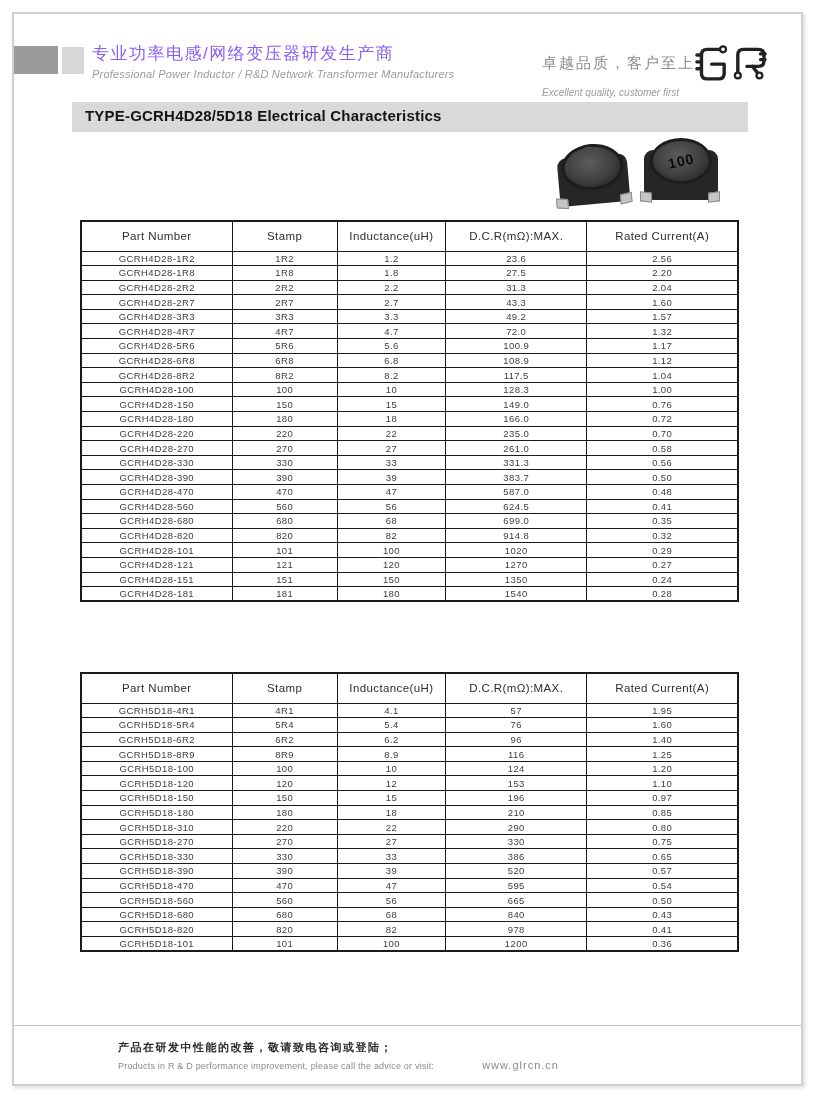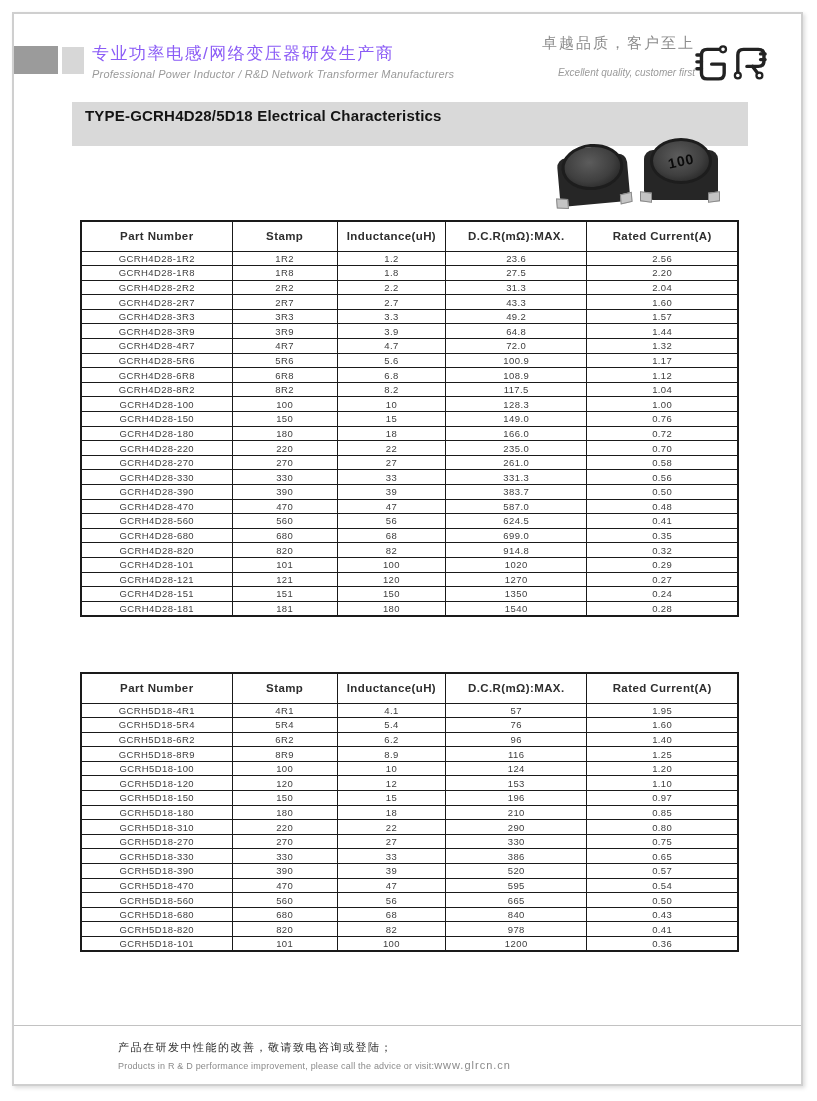--- a/index.html
+++ b/index.html
@@ -7,27 +7,27 @@
     font-family:"Liberation Sans", sans-serif; }
   .page { position:absolute; left:12px; top:12px; width:791px; height:1074px;
     background:#fff; border:2px solid #cfcfcf; box-shadow:2px 2px 4px #dcdcdc; }
 
   
   .sq-dark { position:absolute; left:0; top:32px; width:44px; height:28px; background:#9b9b9b; }
   .sq-light{ position:absolute; left:48px; top:33px; width:22px; height:27px; background:#d7d7d7; }
   .brand { position:absolute; left:78px; top:28px; }
   .brand-cn { font-size:17px; color:#8b5cf6; letter-spacing:1.5px; }
   .brand-en { font-size:11px; font-style:italic; color:#9a9a9a; margin-top:3px; letter-spacing:0.2px; }
-  .slogan { position:absolute; left:528px; top:20px;text-align:right; }
+  .slogan { position:absolute; left:528px; top:40px; }
   .slogan-cn { font-size:15px; color:#8c8c8c; letter-spacing:2px; }
   .slogan-en { font-size:10px; font-style:italic; color:#9a9a9a; margin-top:14px; }
   .logo { position:absolute; left:680px; top:24px; width:74px; height:50px; }
 
   
-  .title-bar { position:absolute; left:58px; top:88px; width:676px; height:44px;
+  .title-bar { position:absolute; left:58px; top:88px; width:676px; height:30px;
     background:#d9d9d9; }
   .title-bar span { display:block; padding-left:13px; line-height:27px;
     font-size:15px; font-weight:bold; color:#141414; letter-spacing:0.2px; }
 
   
   .product { position:absolute; }
   .p1 { left:541px; top:130px; width:76px; height:60px; transform:rotate(-5deg); }
   .p2 { left:627px; top:124px; width:80px; height:62px; }
   .ind-body { position:absolute; left:3px; top:12px; right:3px; bottom:0;
     background:#262626; border-radius:9px; }
@@ -43,35 +43,35 @@
   .term-l { left:-4px; transform:skewY(8deg); }
   .term-r { right:-2px; transform:skewY(-8deg); }
 
   
   .tbl-wrap { position:absolute; left:66px; width:659px; }
   .t1 { top:206px; } .t2 { top:658px; }
   table { width:100%; border-collapse:collapse; table-layout:fixed;
     border:2px solid #1a1a1a; background:#fff; }
   th, td { border:1px solid #1a1a1a; text-align:center; color:#3d3d3d;
     overflow:hidden; white-space:nowrap; }
-  th { height:30px; font-size:11.5px; font-weight:bold; color:#2e2e2e; letter-spacing:0.4px; }
+  th { height:30px; font-size:11.5px; font-weight:normal; color:#2e2e2e; letter-spacing:0.4px; }
   td { height:14.6px; font-size:9.5px; line-height:13px; letter-spacing:0.4px; padding:0; }
   th:nth-child(1), td:nth-child(1) { width:23%; }
   th:nth-child(2), td:nth-child(2) { width:16%; }
   th:nth-child(3), td:nth-child(3) { width:16.5%; }
   th:nth-child(4), td:nth-child(4) { width:21.5%; }
   th:nth-child(5), td:nth-child(5) { width:23%; }
 
   
   .footer-line { position:absolute; left:0; right:0; top:1011px; height:1px; background:#c2c2c2; }
   .footer { position:absolute; left:104px; top:1026px; }
-  .foot-cn { font-size:11px; font-weight:normal; color:#2b2b2b; letter-spacing:1.5px; }
+  .foot-cn { font-size:11px; font-weight:bold; color:#2b2b2b; letter-spacing:1.5px; }
   .foot-row { display:flex; align-items:baseline; margin-top:4px; }
   .foot-en { font-size:9px; color:#8a8a8a; letter-spacing:0.2px; }
-  .foot-url { font-size:11px; color:#8a8a8a; letter-spacing:1px; }
+  .foot-url { font-size:11px; color:#8a8a8a; margin-left:48px; letter-spacing:1px; }
 </style>
 </head>
 <body>
 
 <div class="page">
 
   <div class="sq-dark"></div>
   <div class="sq-light"></div>
   <div class="brand">
     <div class="brand-cn">专业功率电感/网络变压器研发生产商</div>
@@ -160,27 +160,20 @@
             <td>1.60</td>
           </tr>
           <tr>
             <td>GCRH4D28-3R3</td>
             <td>3R3</td>
             <td>3.3</td>
             <td>49.2</td>
             <td>1.57</td>
           </tr>
           <tr>
-            <td>GCRH4D28-3R9</td>
-            <td>3R9</td>
-            <td>3.9</td>
-            <td>64.8</td>
-            <td>1.44</td>
-          </tr>
-          <tr>
             <td>GCRH4D28-4R7</td>
             <td>4R7</td>
             <td>4.7</td>
             <td>72.0</td>
             <td>1.32</td>
           </tr>
           <tr>
             <td>GCRH4D28-5R6</td>
             <td>5R6</td>
             <td>5.6</td>

